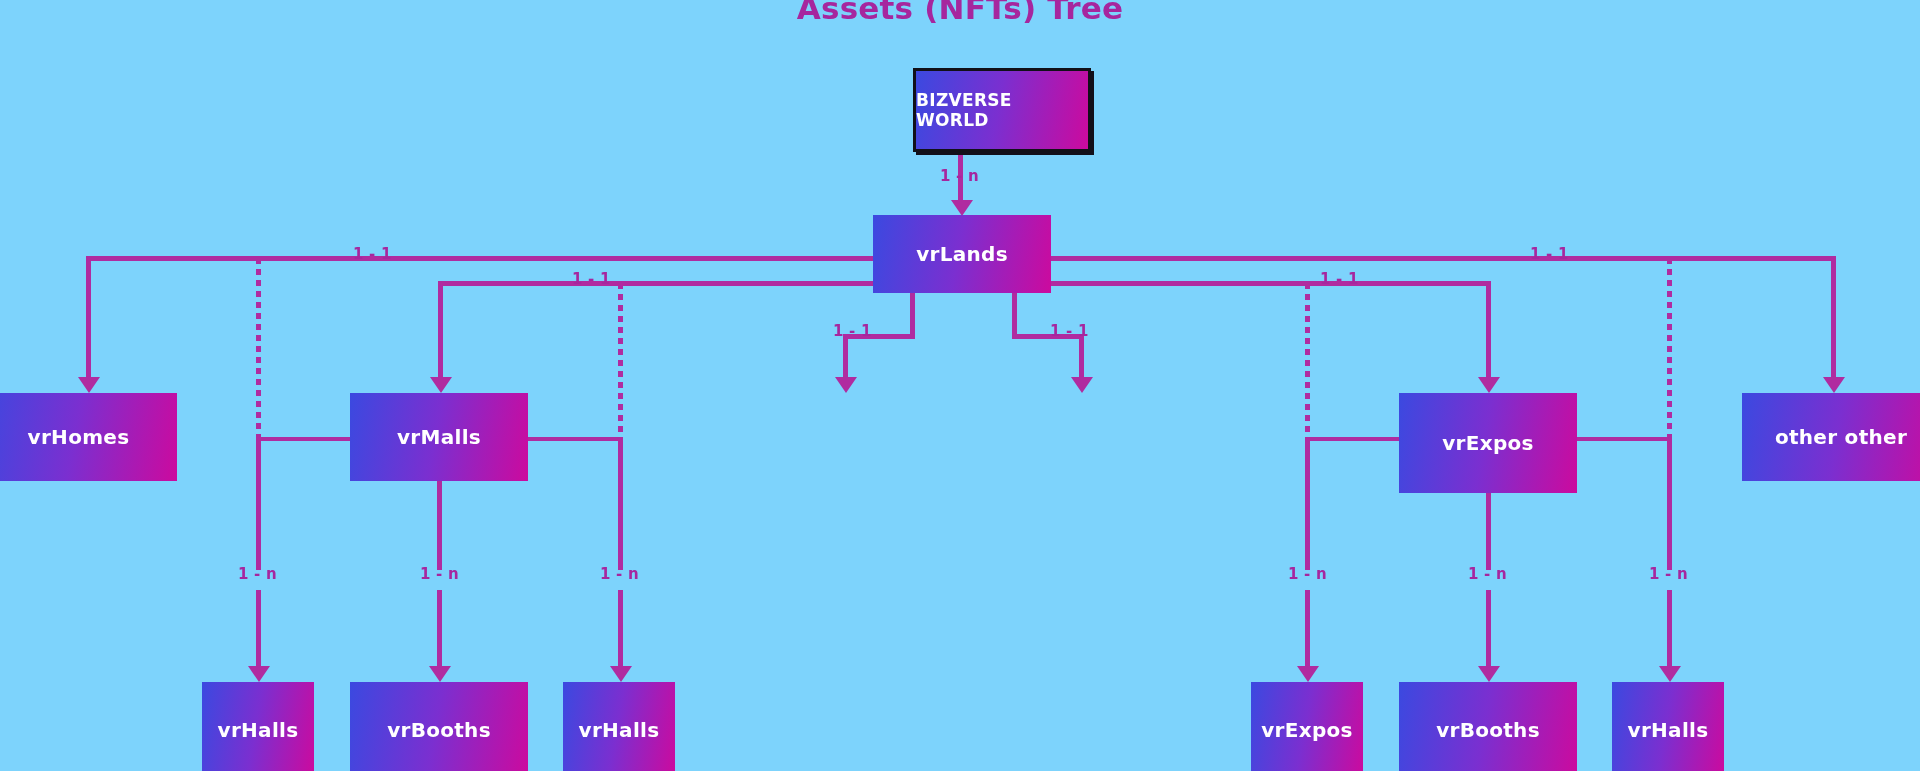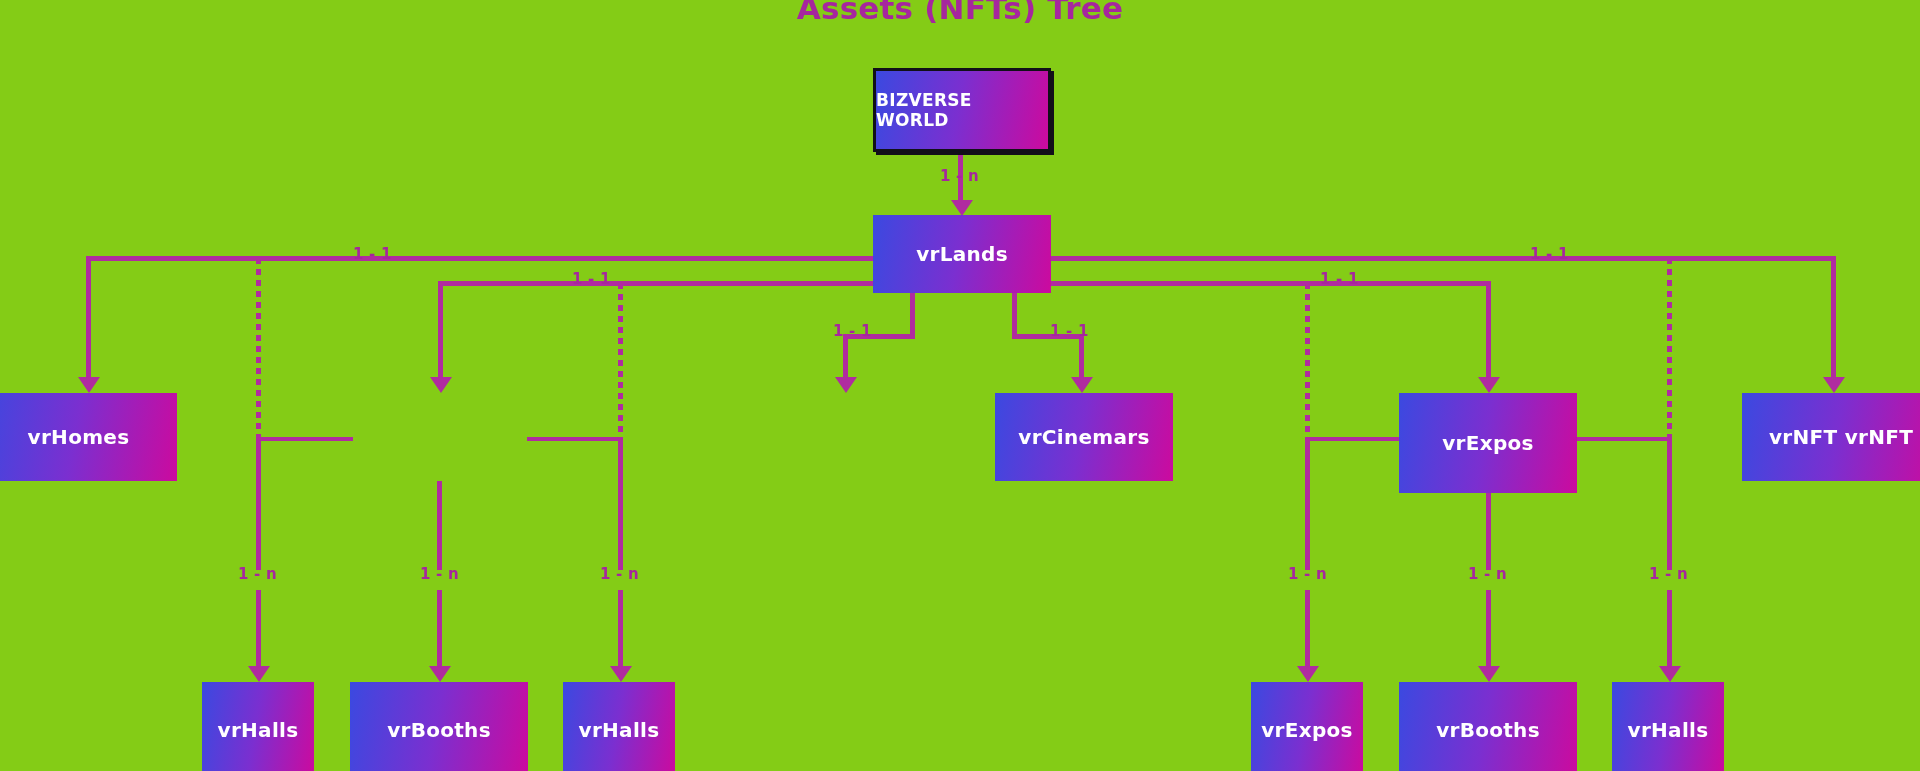--- a/index.html
+++ b/index.html
@@ -4,21 +4,21 @@
 <style>
   html, body {
     margin: 0;
     padding: 0;
     background: #ffffff;
   }
   #canvas {
     position: relative;
     width: 1920px;
     height: 771px;
-    background: #84cc16;
+    background: #7dd3fc;
     overflow: hidden;
     font-family: "DejaVu Sans", "Liberation Sans", sans-serif;
   }
   #title {
     position: absolute;
     left: 0;
     top: -10px;
     width: 1920px;
     text-align: center;
     font-size: 31px;
@@ -37,20 +37,21 @@
     font-weight: 700;
     letter-spacing: 0.3px;
     box-sizing: border-box;
     background: linear-gradient(100deg, #3b49e0 0%, #7b2fd0 48%, #cc0a9e 100%);
     z-index: 5;
   }
   .node.root {
     border: 3px solid #111018;
     box-shadow: 3px 3px 0 0 #120f1a;
     font-size: 17px;
+    margin-left: 40px;
   }
   .edge {
     position: absolute;
     background: #b02ba0;
     z-index: 2;
   }
   .edge.dash-v {
     background: repeating-linear-gradient(
       to bottom,
       #b02ba0 0px,
@@ -128,32 +129,32 @@
   <div class="edge" style="left:1012px; top:293px; width:5px; height:45px;"></div>
   <div class="edge" style="left:1012px; top:334px; width:72px; height:5px;"></div>
   <div class="edge" style="left:1079px; top:334px; width:5px; height:51px;"></div>
   <div class="arrow" style="left:1071px; top:377px;"></div>
   <div class="card" style="left:1050px; top:322px;">1 - 1</div>
 
   <div class="node" style="left:-20px; top:393px; width:197px; height:88px;">
     <span>vrHomes</span>
   </div>
 
-
-
-  <div class="node" style="left:995px; top:393px; width:178px; height:88px;">
-    <span>vrCinemars</span>
-  </div>
+  <div class="node" style="left:350px; top:393px; width:178px; height:88px;">
+    <span>vrMalls</span>
+  </div>
+
+
 
   <div class="node" style="left:1399px; top:393px; width:178px; height:100px;">
     <span>vrExpos</span>
   </div>
 
   <div class="node" style="left:1742px; top:393px; width:198px; height:88px;">
-    <span>vrNFT vrNFT</span>
+    <span>other other</span>
   </div>
 
   <div class="edge dash-v" style="left:256px; top:258px; width:5px; height:183px;"></div>
   <div class="edge" style="left:256px; top:437px; width:97px; height:4px;"></div>
   <div class="edge" style="left:256px; top:437px; width:5px; height:133px;"></div>
   <div class="edge" style="left:256px; top:590px; width:5px; height:85px;"></div>
   <div class="arrow" style="left:248px; top:666px;"></div>
   <div class="card" style="left:238px; top:565px;">1 - n</div>
 
   <div class="edge" style="left:437px; top:481px; width:5px; height:89px;"></div>

